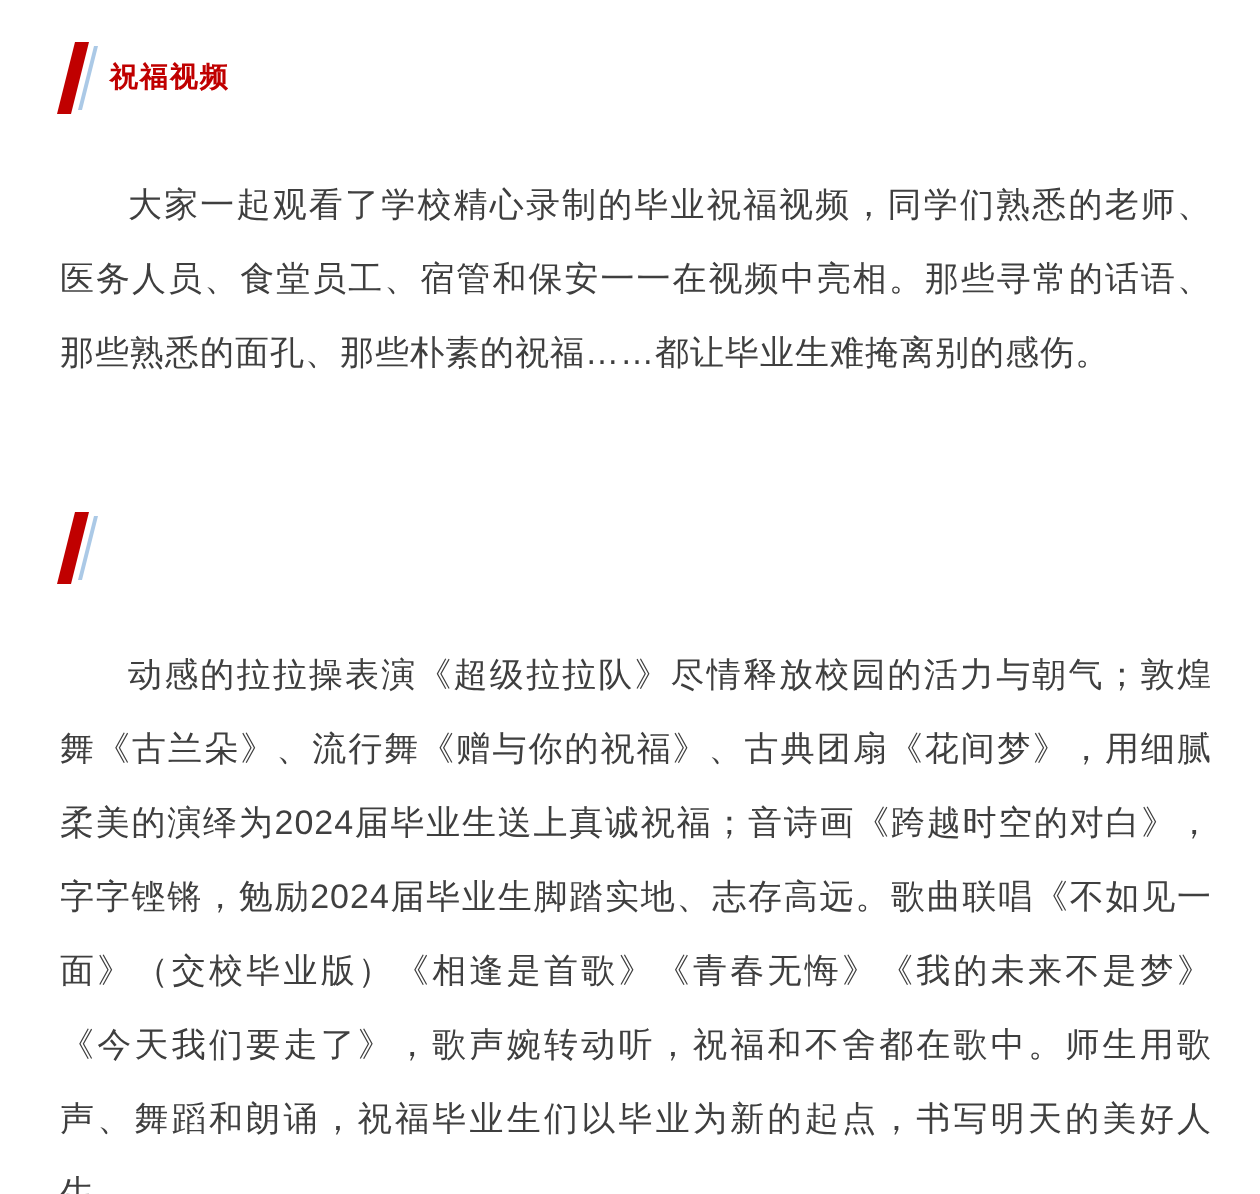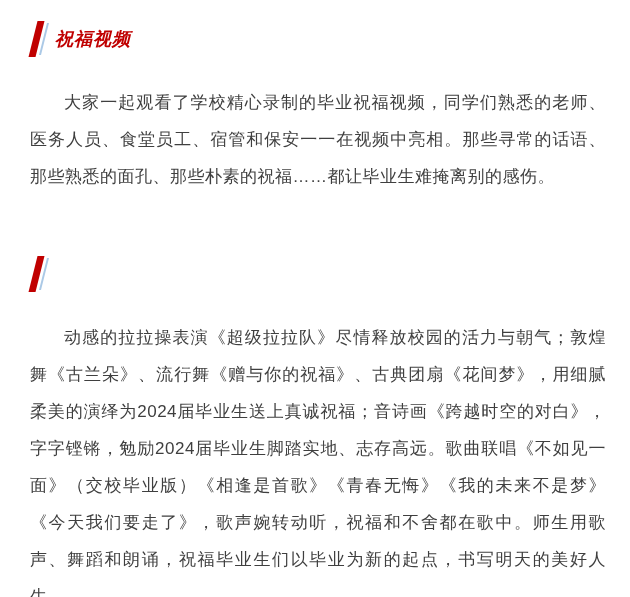--- a/index.html
+++ b/index.html
@@ -49,23 +49,22 @@
   }
   .slash.blue {
     left: 13px;
     top: 2px;
     height: 32px;
     width: 2px;
     background: var(--accent-blue);
   }
   .section-title {
     color: var(--accent-red);
-    font-size: 18px;
+    font-size: 14px;
     font-weight: bold;
-    font-style: italic;
     letter-spacing: 1px;
     margin-left: 7px;
     white-space: nowrap;
   }
   .body-text {
     margin: 26px 24px 0 30px;
     color: var(--text-color);
     font-size: 17px;
     line-height: 37px;
     letter-spacing: 0.5px;

